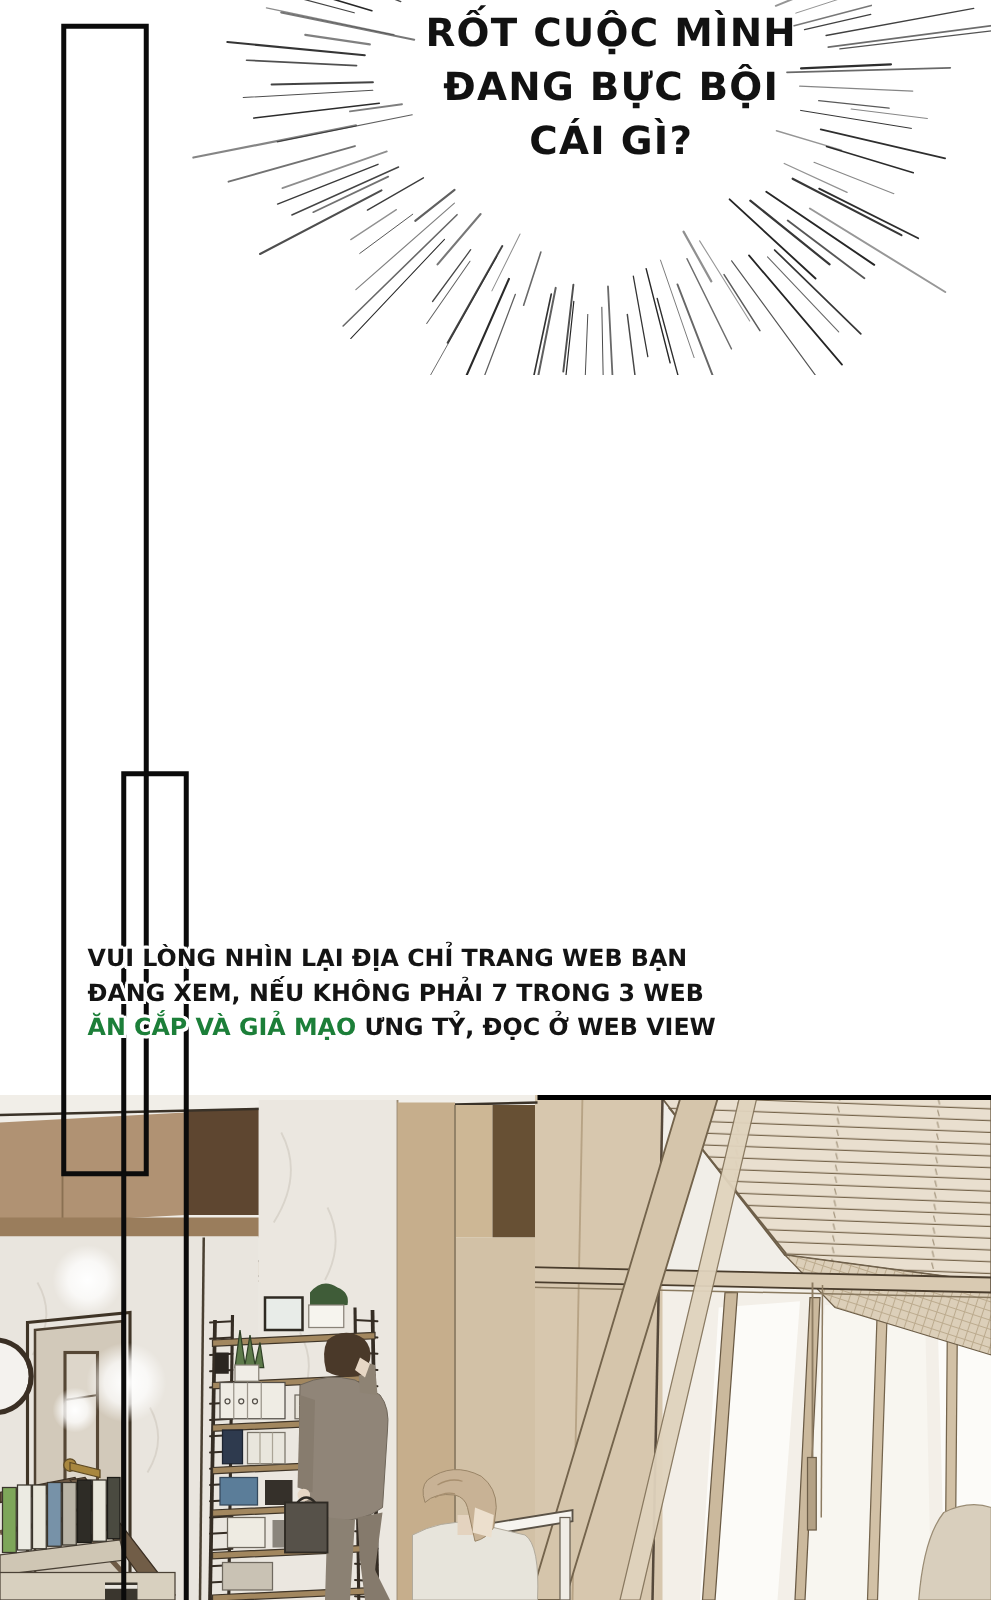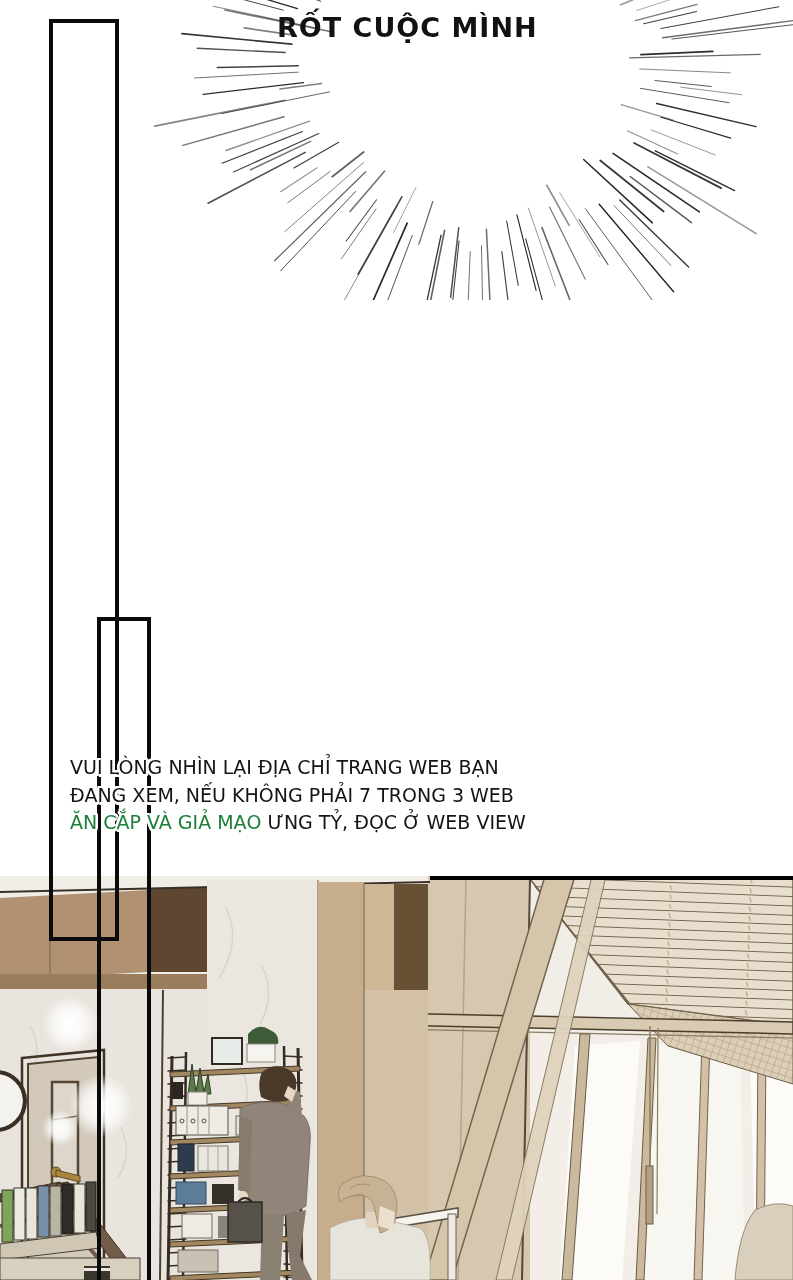--- a/index.html
+++ b/index.html
@@ -1,29 +1,29 @@
 <!DOCTYPE html>
 <html style="--red: #e8232a; --green: #1c7f39; --ink: #141414;"><head>
 <meta charset="utf-8">
 <style>
   html,body{margin:0;padding:0;background:#ffffff;}
   #page{position:relative;width:793px;height:1280px;overflow:hidden;background:#ffffff;
         font-family:"DejaVu Sans","Liberation Sans",sans-serif;}
   
   #burst-svg{position:absolute;left:0;top:0;z-index:2;}
-  .speech{position:absolute;left:277px;top:6px;width:424px;z-index:3;text-align:left;
-          font-weight:bold;font-size:27px;line-height:43px;letter-spacing:1px;color:#121212;}
+  .speech{position:absolute;left:277px;top:6px;width:424px;z-index:3;text-align:center;
+          font-weight:bold;font-size:31px;line-height:43px;letter-spacing:1px;color:#121212;}
   
   #scene-svg{position:absolute;left:0;top:876px;z-index:1;}
   
   .panel-rect{position:absolute;border:4px solid #0b0b0b;box-sizing:border-box;z-index:5;background:transparent;}
   #panel1{left:49px;top:19px;width:70px;height:922px;}
   #panel2{left:97px;top:617px;width:54px;height:700px;}
   
-  .notice{position:absolute;left:70px;top:754px;z-index:6;font-weight:normal;font-size:19px;
+  .notice{position:absolute;left:70px;top:754px;z-index:6;font-weight:bold;font-size:19px;
           line-height:27.5px;letter-spacing:0px;white-space:nowrap;color:var(--ink,#141414);
           text-shadow:-2px -2px 0 #fff,2px -2px 0 #fff,-2px 2px 0 #fff,2px 2px 0 #fff,
                       -2.5px 0 0 #fff,2.5px 0 0 #fff,0 -2.5px 0 #fff,0 2.5px 0 #fff,
                       -1px -2.5px 0 #fff,1px 2.5px 0 #fff,-2.5px 1px 0 #fff,2.5px -1px 0 #fff;}
   .c-red{color:var(--red,#e8232a);}
   .c-green{color:var(--green,#1c7f39);margin-top:35px;}
 </style>
 </head>
 <body>
 
@@ -157,20 +157,22 @@
       <line x1="697.0086766167111" y1="4.346471345368421" x2="635.3047389042047" y2="20.58989053755647" stroke="#1a1a1a" stroke-width="1.33" opacity="0.59" stroke-linecap="round"></line>
       <line x1="696.622522956498" y1="11.47223524362596" x2="643.6178410857674" y2="23.722611189948886" stroke="#1a1a1a" stroke-width="1.03" opacity="0.83" stroke-linecap="round"></line>
       <line x1="779.003028829007" y1="6.676183808633866" x2="660.8334500586201" y2="28.39554019098412" stroke="#1a1a1a" stroke-width="1.05" opacity="0.83" stroke-linecap="round"></line>
       <line x1="793.8354545703962" y1="20.543771286119558" x2="662.607731228557" y2="37.76858387044756" stroke="#1a1a1a" stroke-width="1.39" opacity="0.64" stroke-linecap="round"></line>
       <line x1="793.1980742716" y1="24.690404967270503" x2="671.8791153698555" y2="39.05077578132618" stroke="#1a1a1a" stroke-width="1.00" opacity="0.75" stroke-linecap="round"></line>
       <line x1="712.7744280043818" y1="51.46059235515626" x2="640.8653895957437" y2="54.68870657346975" stroke="#1a1a1a" stroke-width="1.74" opacity="0.91" stroke-linecap="round"></line>
     </svg>
 
   <div class="speech">
     <div>RỐT CUỘC MÌNH</div>
+    <div>ĐANG BỰC BỘI</div>
+    <div>CÁI GÌ?</div>
   </div>
 
   <svg id="scene-svg" width="793" height="404" viewBox="0 0 793 404">
     <defs>
       <pattern id="slats" width="80" height="9.4" patternUnits="userSpaceOnUse" patternTransform="rotate(2.2)">
         <rect width="80" height="9.4" fill="#e9dfcf"></rect>
         <line x1="0" y1="8.9" x2="80" y2="8.9" stroke="#76654c" stroke-width="1.1"></line>
         <line x1="30" y1="2" x2="31.5" y2="7" stroke="#8d7d63" stroke-width="1" opacity="0.75"></line>
       </pattern>
       <pattern id="mesh" width="7" height="7" patternUnits="userSpaceOnUse" patternTransform="rotate(18)">

